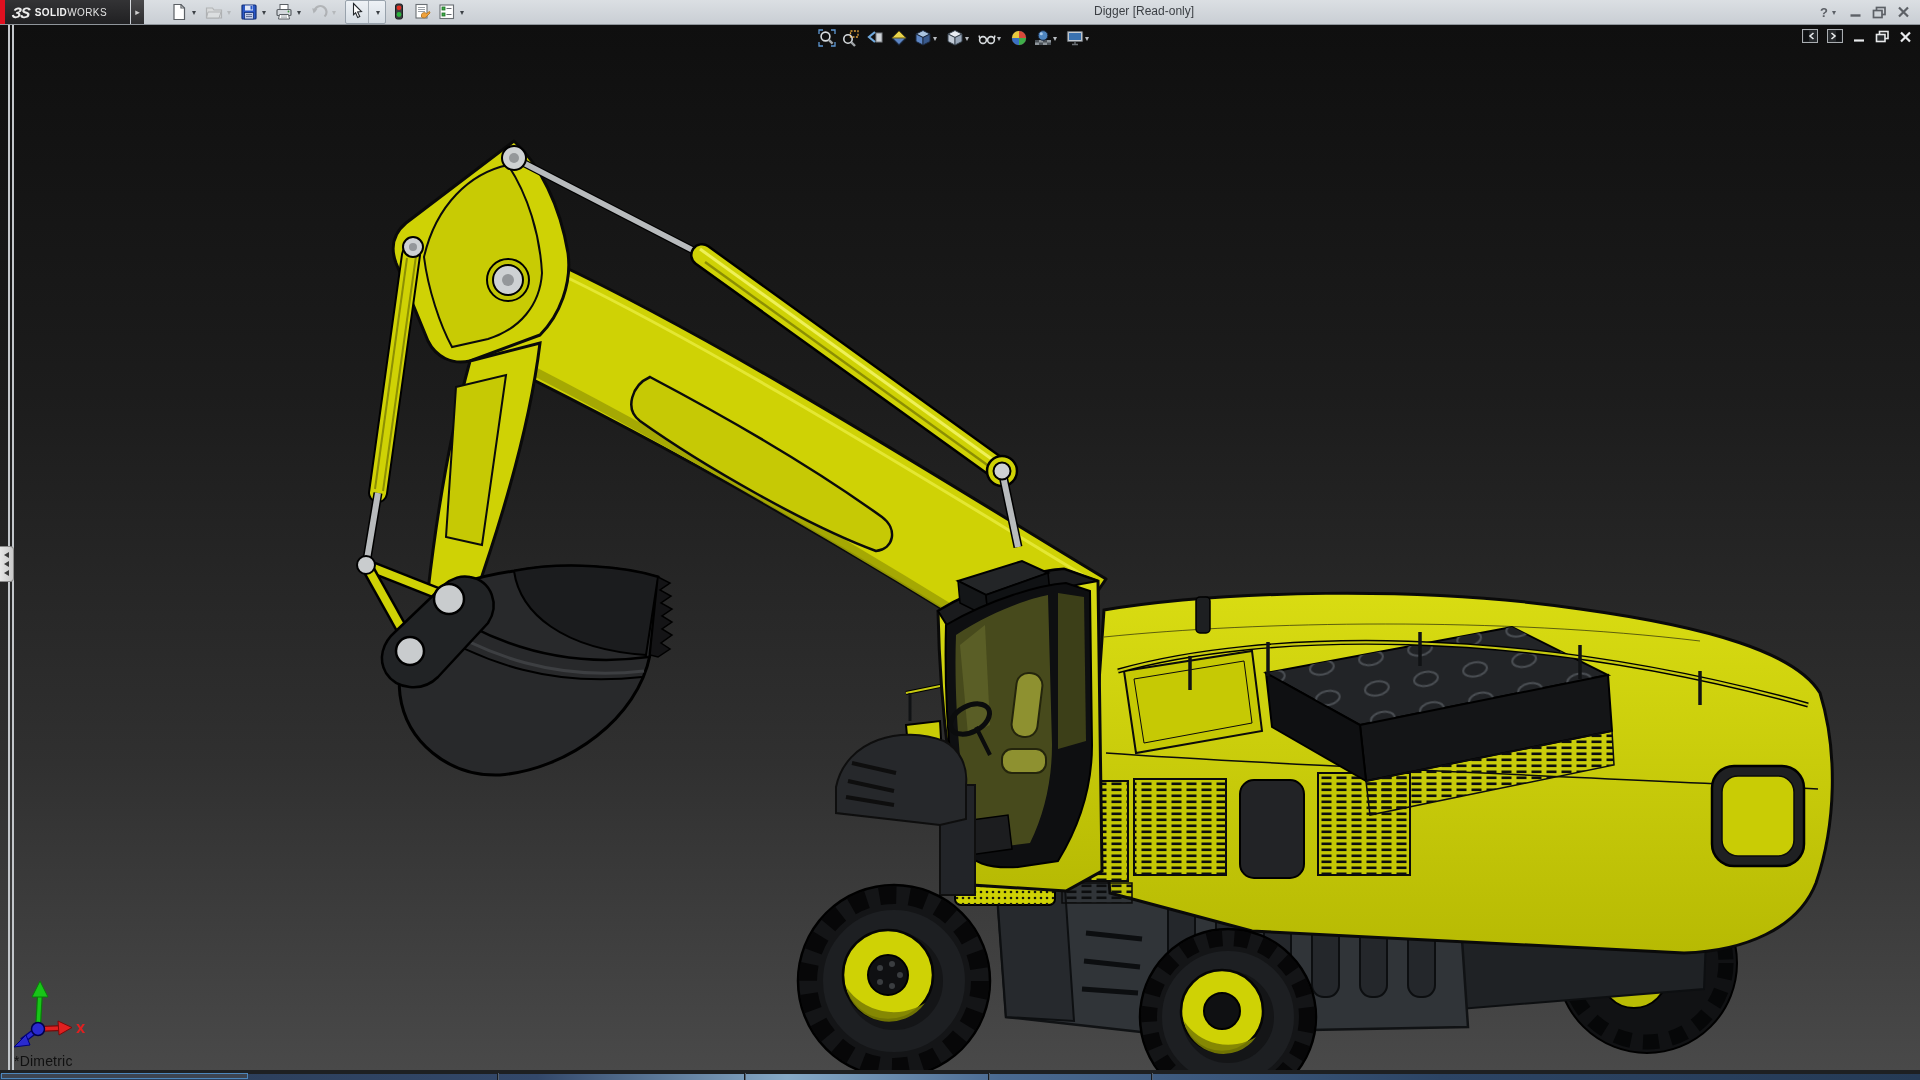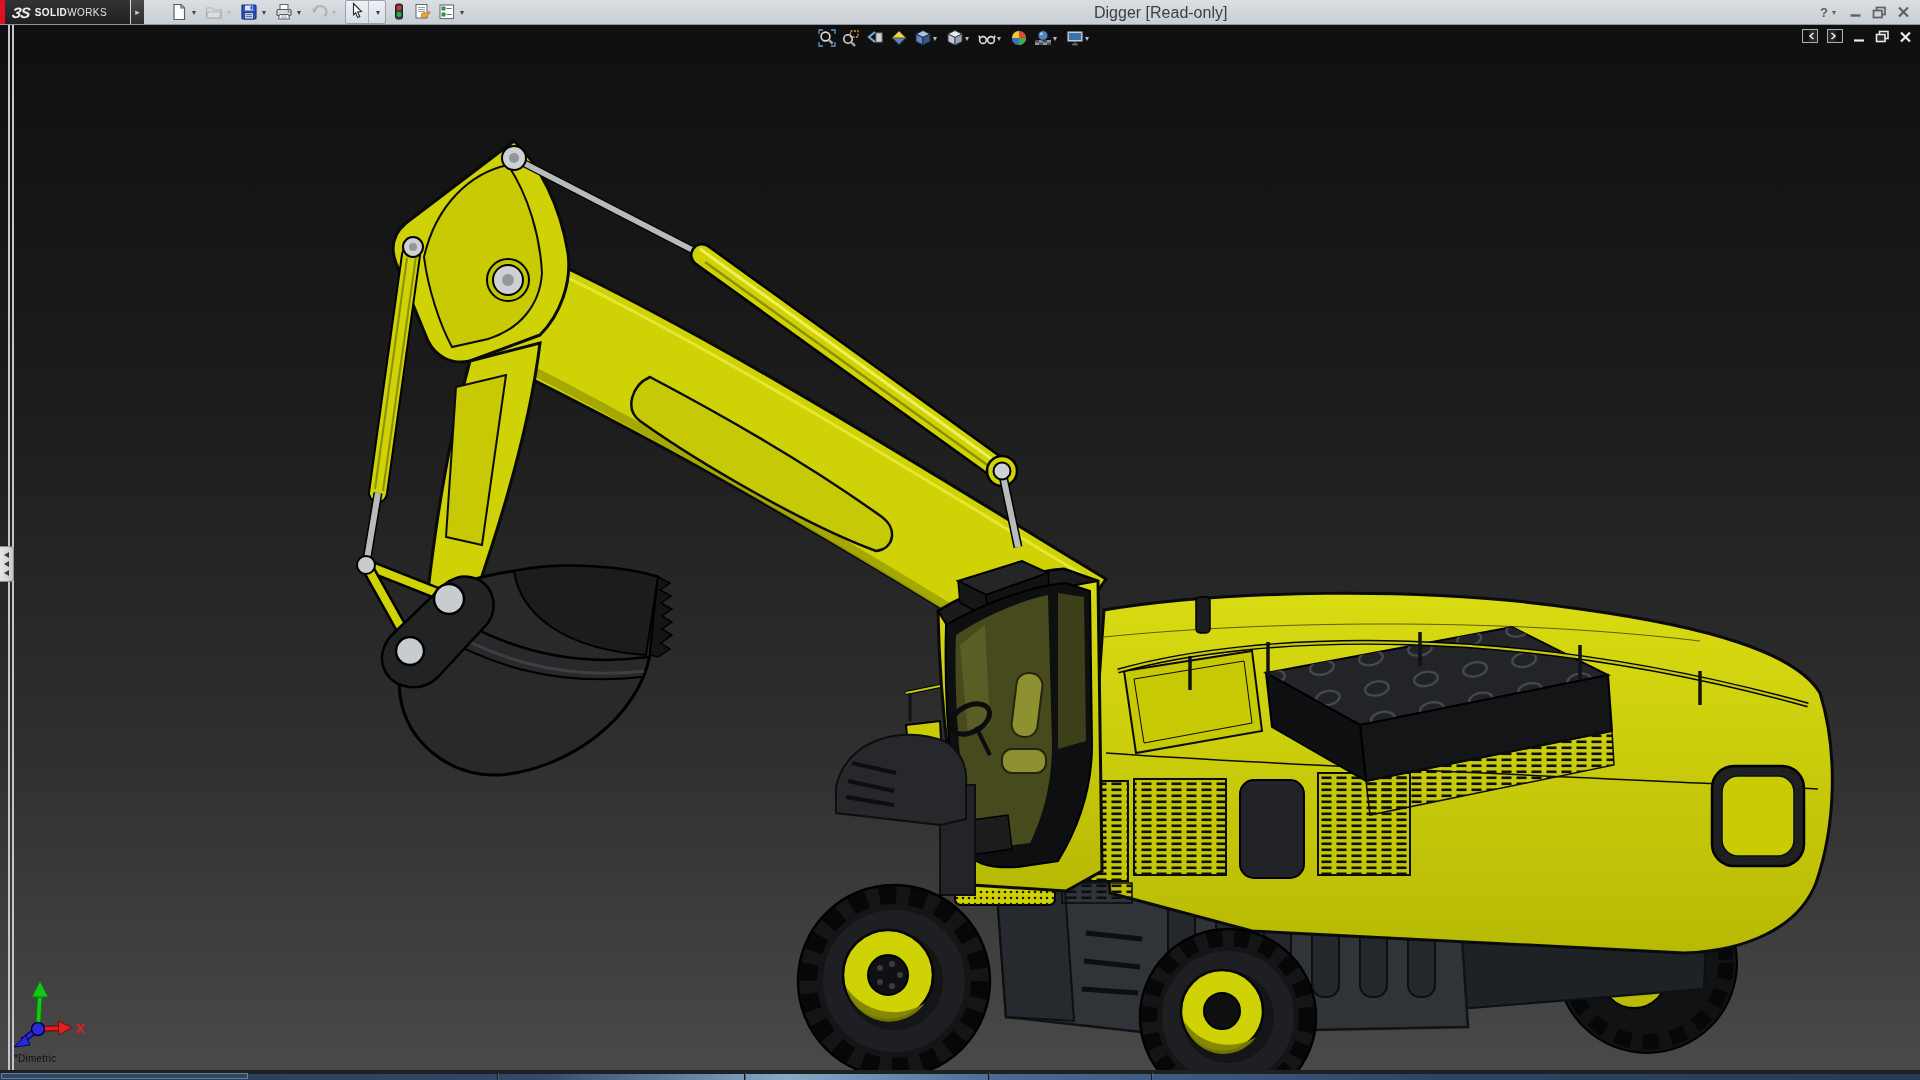--- a/index.html
+++ b/index.html
@@ -22,21 +22,21 @@
   .toolbar{position:absolute;left:168px;top:1px;height:22px;display:flex;align-items:center;}
   .tb-btn{display:flex;align-items:center;height:22px;padding:0 2px;margin-right:3px;}
   .tb-btn svg{display:block}
   .caret{font-size:8px;color:#3c4146;margin-left:2px;width:8px;text-align:center;}
   .disabled{opacity:.42;filter:grayscale(.85);}
   .disabled .caret{color:#8b9096}
   .select-group{display:flex;align-items:center;height:22px;border:1px solid #98a2ac;
     background:linear-gradient(#eef2f6,#d6dde4);border-radius:2px;margin:0 4px 0 2px;}
   .select-group .cell{padding:1px 3px;display:flex;align-items:center;height:20px;}
   .select-group .cell+.cell{border-left:1px solid #a8b0b8;}
-  .win-title{position:absolute;left:1094px;top:4px;font-size:16px;color:#3b3f44;}
+  .win-title{position:absolute;left:1094px;top:4px;font-size:12px;color:#3b3f44;}
   .win-controls{position:absolute;right:8px;top:0;height:24px;display:flex;align-items:center;gap:6px;}
   .wc{display:flex;align-items:center;justify-content:center;width:18px;height:20px;color:#5c6066;}
   .wc.help{font-size:13px;font-weight:bold;width:12px;}
   .wc-caret{font-size:8px;color:#5c6066;width:8px;margin-left:-4px;}
 
   
   .viewport{position:absolute;left:0;top:25px;width:1920px;height:1055px;
     background:linear-gradient(#0f0f0f 0%,#1c1c1c 35%,#303030 70%,#4a4a4a 100%);overflow:hidden;}
   .model-svg{position:absolute;left:0;top:0;}
 
@@ -48,21 +48,21 @@
   .doc-controls{position:absolute;right:8px;top:4px;display:flex;align-items:center;gap:9px;}
   .doc-controls .db{display:flex;align-items:center;justify-content:center;}
 
   .splitter-line{position:absolute;top:0;bottom:10px;width:2px;background:#c3c7cb;}
   .split-tab{position:absolute;left:0;top:521px;width:13px;height:34px;background:linear-gradient(90deg,#e6e6e6,#c9c9c9);
     border:1px solid #8a8a8a;border-left:none;border-radius:0 4px 4px 0;
     display:flex;flex-direction:column;justify-content:center;align-items:center;gap:3px;}
   .tri-left{width:0;height:0;border-top:3.5px solid transparent;border-bottom:3.5px solid transparent;
     border-right:5px solid #3a3a3a;}
 
-  .view-label{position:absolute;left:14px;top:1028px;font-size:10px;color:#101010;letter-spacing:.2px;}
+  .view-label{position:absolute;left:14px;top:1028px;font-size:14px;color:#101010;letter-spacing:.2px;}
   .triad{position:absolute;left:0;top:950px;}
 
   .status{position:absolute;left:0;bottom:0;width:1920px;height:10px;}
   .status .dark{position:absolute;left:0;top:0;width:100%;height:4px;background:#1e2022;}
   .status .band{position:absolute;left:0;top:4px;width:100%;height:6px;
     background:linear-gradient(90deg,#273850 0%,#33486a 28%,#86aac8 41%,#4a6a92 52%,#2c4464 75%,#253a55 100%);}
   .status .seg1{position:absolute;left:1px;top:3px;width:247px;height:6px;border:1px solid #4d86bb;background:#3d4450;box-sizing:border-box;}
   .status .sep{position:absolute;top:3px;width:1px;height:7px;background:#161a1f;border-right:1px solid #55606e;}
 </style>
 </head>

